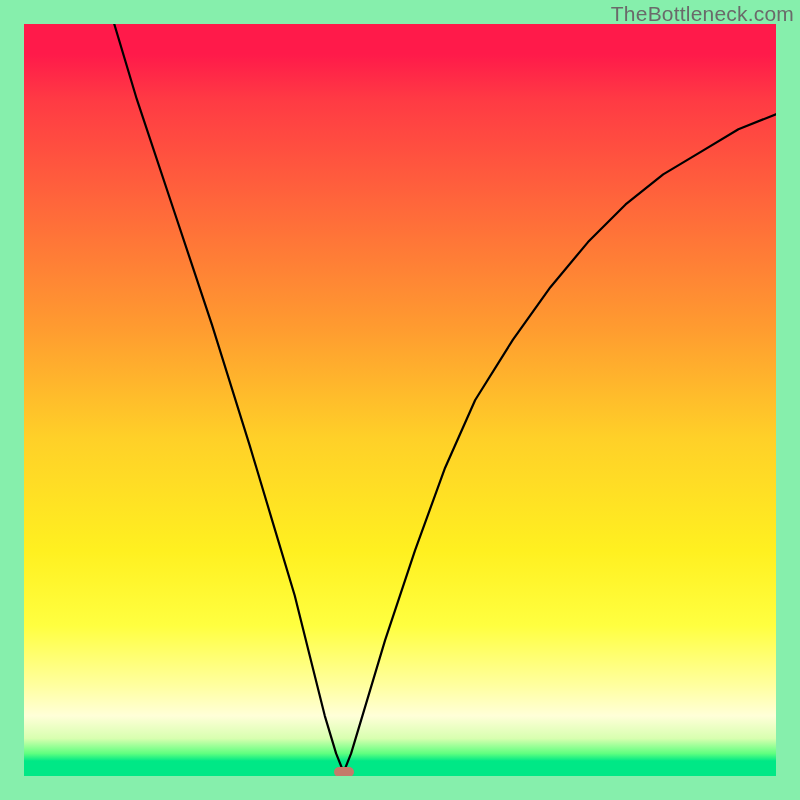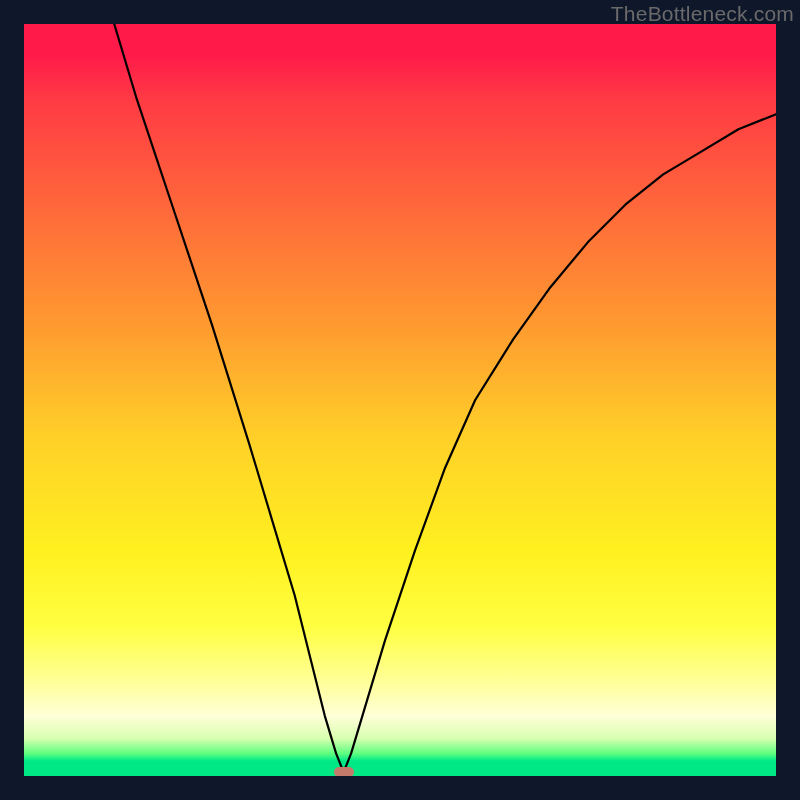--- a/index.html
+++ b/index.html
@@ -3,21 +3,21 @@
 <meta charset="utf-8">
 <style>
   * { margin: 0; padding: 0; box-sizing: border-box; }
   html, body { width: 800px; height: 800px; overflow: hidden; }
   body { background: #000; font-family: Arial, Helvetica, sans-serif; }
 
   .frame {
     width: 800px;
     height: 800px;
     position: relative;
-    background: #0f172a;
+    background: #86efac;
   }
   .plot {
     position: absolute;
     left: 24px;
     top: 24px;
     width: 752px;
     height: 752px;
     overflow: hidden;
   }
   .gradient {

